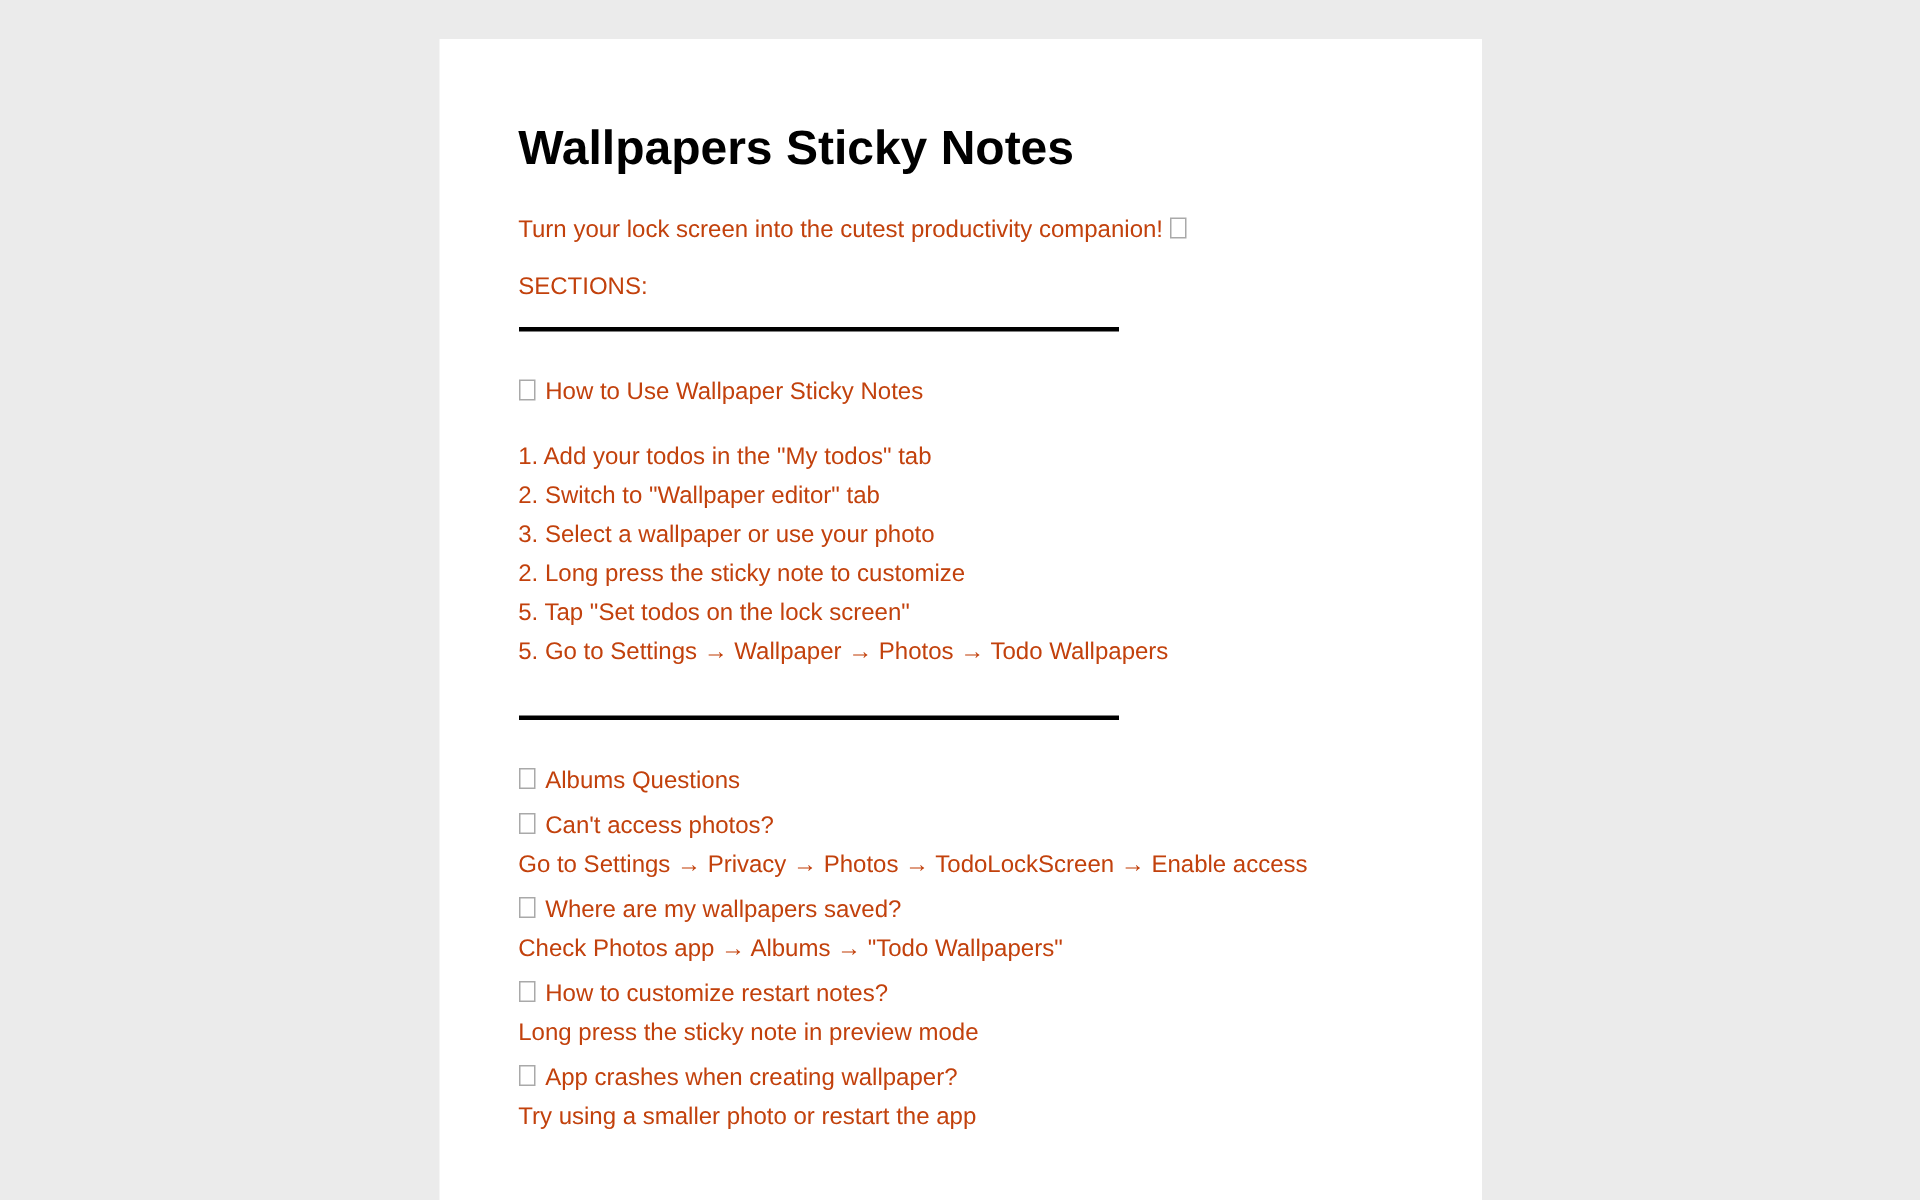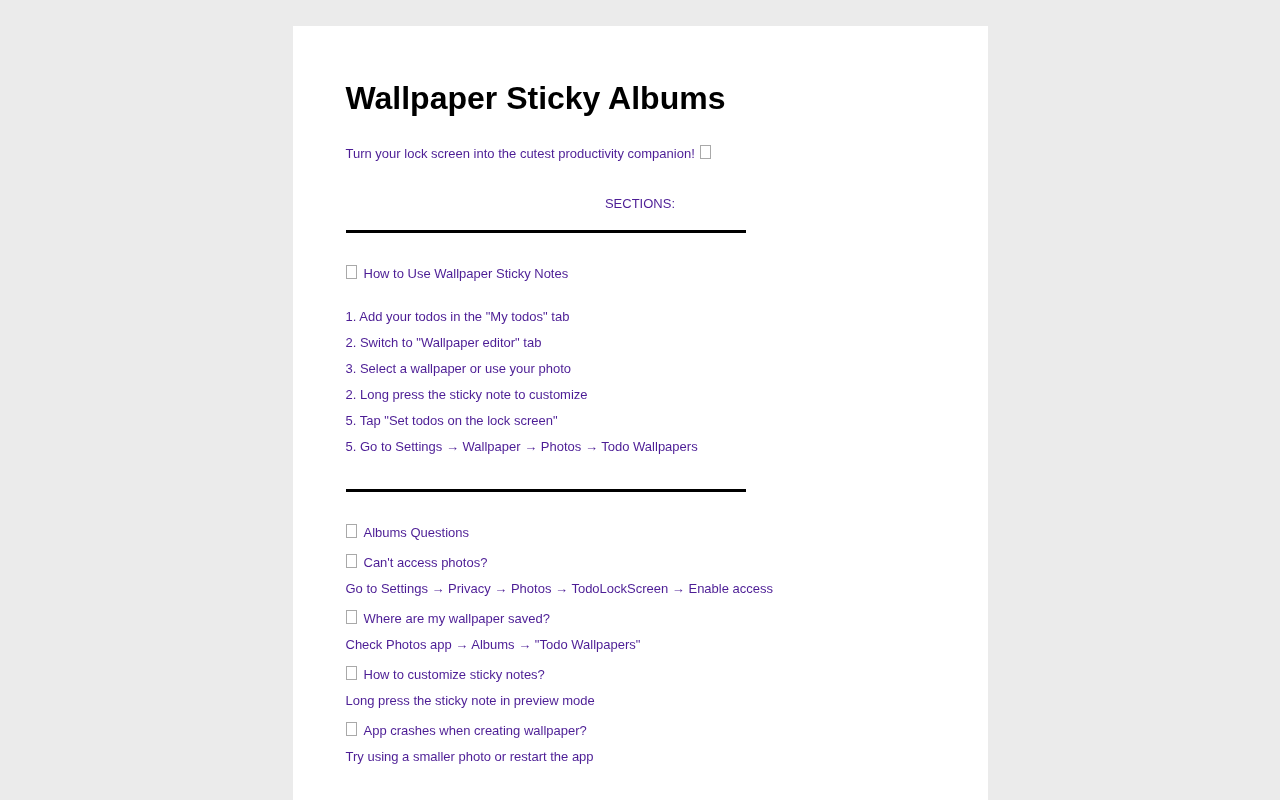--- a/index.html
+++ b/index.html
@@ -13,23 +13,23 @@
   .page {
     width: 695px; min-height: 774px;
     margin: 26px auto 0;
     background: #ffffff;
     padding: 53px 53px 40px 53px;
   }
   h1.doc-title {
     margin: 0;
     font-size: 32px; line-height: 38px; font-weight: 700; color: #000;
   }
-  .line { font-size: 13px; line-height: 26px; margin: 0; color: #4c1d95; }
+  .line { font-size: 16px; line-height: 26px; margin: 0; color: #c2410c; }
   .intro { margin-top: 24px; }
-  .sections-label { margin-top: 24px; text-align: center; }
+  .sections-label { margin-top: 12px; }
   hr.rule {
     border: none; height: 3px; width: 400px;
     background: #000000;
     margin: 13px 0 0 0;
   }
   hr.rule.second { margin-top: 29px; }
   .section-head { margin-top: 28px; }
   .steps { margin-top: 17px; }
   .qa { margin-top: 4px; }
   .tofu {
@@ -38,21 +38,21 @@
     vertical-align: -1px;
   }
   .tofu.lead { margin-right: 7px; }
   .tofu.trail { margin-left: 5px; }
 </style>
 </head>
 <body>
 
 <div class="page">
 
-  <h1 class="doc-title">Wallpaper Sticky Albums</h1>
+  <h1 class="doc-title">Wallpapers Sticky Notes</h1>
 
   <p class="line intro"><span>Turn your lock screen into the cutest productivity companion!</span><span class="tofu trail"></span></p>
 
   <p class="line sections-label">SECTIONS:</p>
 
   <hr class="rule">
 
   <p class="line section-head"><span class="tofu lead"></span><span>How to Use Wallpaper Sticky Notes</span></p>
 
   <div class="steps">
@@ -69,25 +69,25 @@
 
   <p class="line section-head"><span class="tofu lead"></span><span>Albums Questions</span></p>
 
   <div>
 
   <div class="qa">
       <div class="line q"><span class="tofu lead"></span><span>Can't access photos?</span></div>
       <div class="line a">Go to Settings → Privacy → Photos → TodoLockScreen → Enable access</div>
     </div>
       <div class="qa">
-      <div class="line q"><span class="tofu lead"></span><span>Where are my wallpaper saved?</span></div>
+      <div class="line q"><span class="tofu lead"></span><span>Where are my wallpapers saved?</span></div>
       <div class="line a">Check Photos app → Albums → "Todo Wallpapers"</div>
     </div>
       <div class="qa">
-      <div class="line q"><span class="tofu lead"></span><span>How to customize sticky notes?</span></div>
+      <div class="line q"><span class="tofu lead"></span><span>How to customize restart notes?</span></div>
       <div class="line a">Long press the sticky note in preview mode</div>
     </div>
       <div class="qa">
       <div class="line q"><span class="tofu lead"></span><span>App crashes when creating wallpaper?</span></div>
       <div class="line a">Try using a smaller photo or restart the app</div>
     </div>
     </div>
 
 </div>
 

